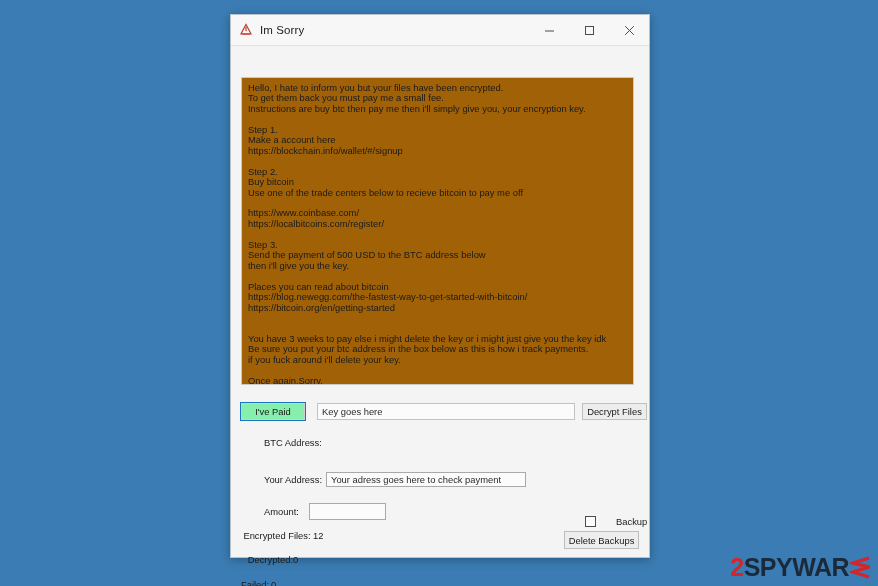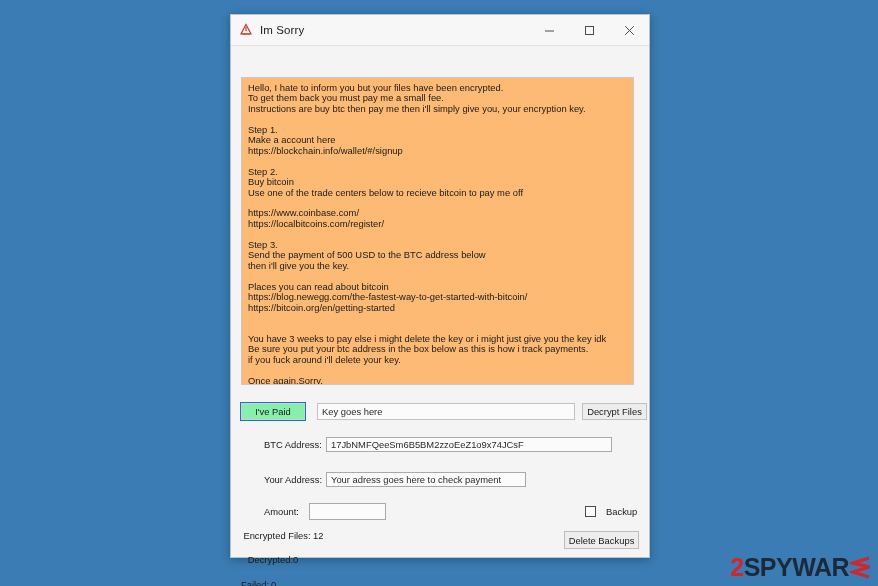--- a/index.html
+++ b/index.html
@@ -72,21 +72,21 @@
     padding: 0;
   }
 
   
   #ransom-note {
     position: absolute;
     left: 10px;
     top: 31px;
     width: 393px;
     height: 308px;
-    background: #fdba74;
+    background: #a16207;
     border: 1px solid #c9c9c9;
     box-sizing: border-box;
     padding: 5px 6px;
     overflow: hidden;
     font-size: 9.4px;
     line-height: 10.45px;
     color: #1a1a1a;
     white-space: pre-wrap;
     word-break: break-word;
   }
@@ -201,24 +201,24 @@
   #encrypted-files-row .stat-label { width: 72px; }
   #decrypted-row { left: 10px; top: 508px; text-align: right; }
   #decrypted-row .stat-label { width: 52px; }
   #failed-row { left: 10px; top: 533px; }
   #failed-row .stat-label { width: 30px; }
 
   
   #backup-checkbox-row {
     position: absolute;
     left: 354px;
-    top: 460px;
-    display: flex;
-    align-items: center;
-    gap: 10px;
+    top: 470px;
+    display: flex;
+    align-items: center;
+    gap: 20px;
   }
   #backup-checkbox {
     width: 11px;
     height: 11px;
     border: 1px solid #4b4b4b;
     background: #fcfcfc;
     box-sizing: border-box;
     flex: none;
   }
   #backup-checkbox-label {
@@ -323,21 +323,20 @@
 Once again.Sorry.</div>
 
     <div id="action-row">
       <div id="ive-paid-button">I've Paid</div>
       <div id="key-input">Key goes here</div>
       <div id="decrypt-files-button">Decrypt Files</div>
     </div>
 
     <div class="field-row" id="btc-address-row">
       <span class="field-label">BTC Address:</span>
-      <span class="field-input" id="btc-address-input">17JbNMFQeeSm6B5BM2zzoEeZ1o9x74JCsF</span>
     </div>
 
     <div class="field-row" id="your-address-row">
       <span class="field-label">Your Address:</span>
       <span class="field-input" id="your-address-input">Your adress goes here to check payment</span>
     </div>
 
     <div class="field-row" id="amount-row">
       <span class="field-label">Amount:</span>
       <span class="field-input" id="amount-input"></span>

